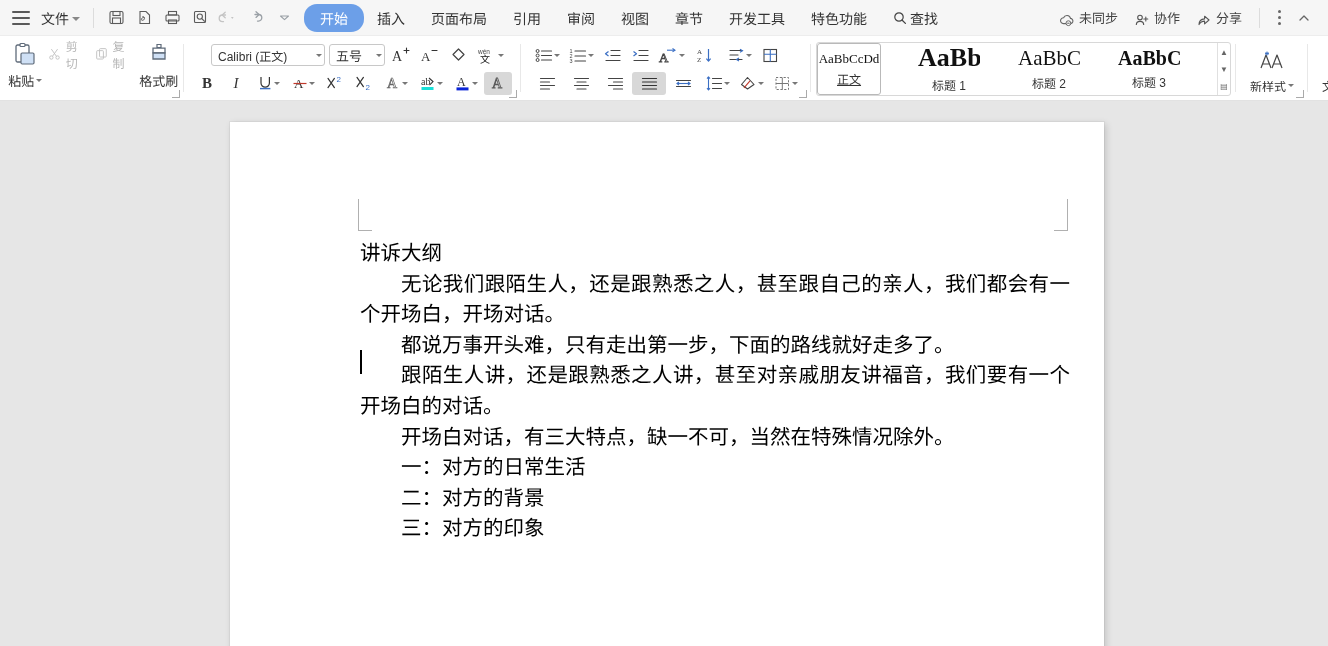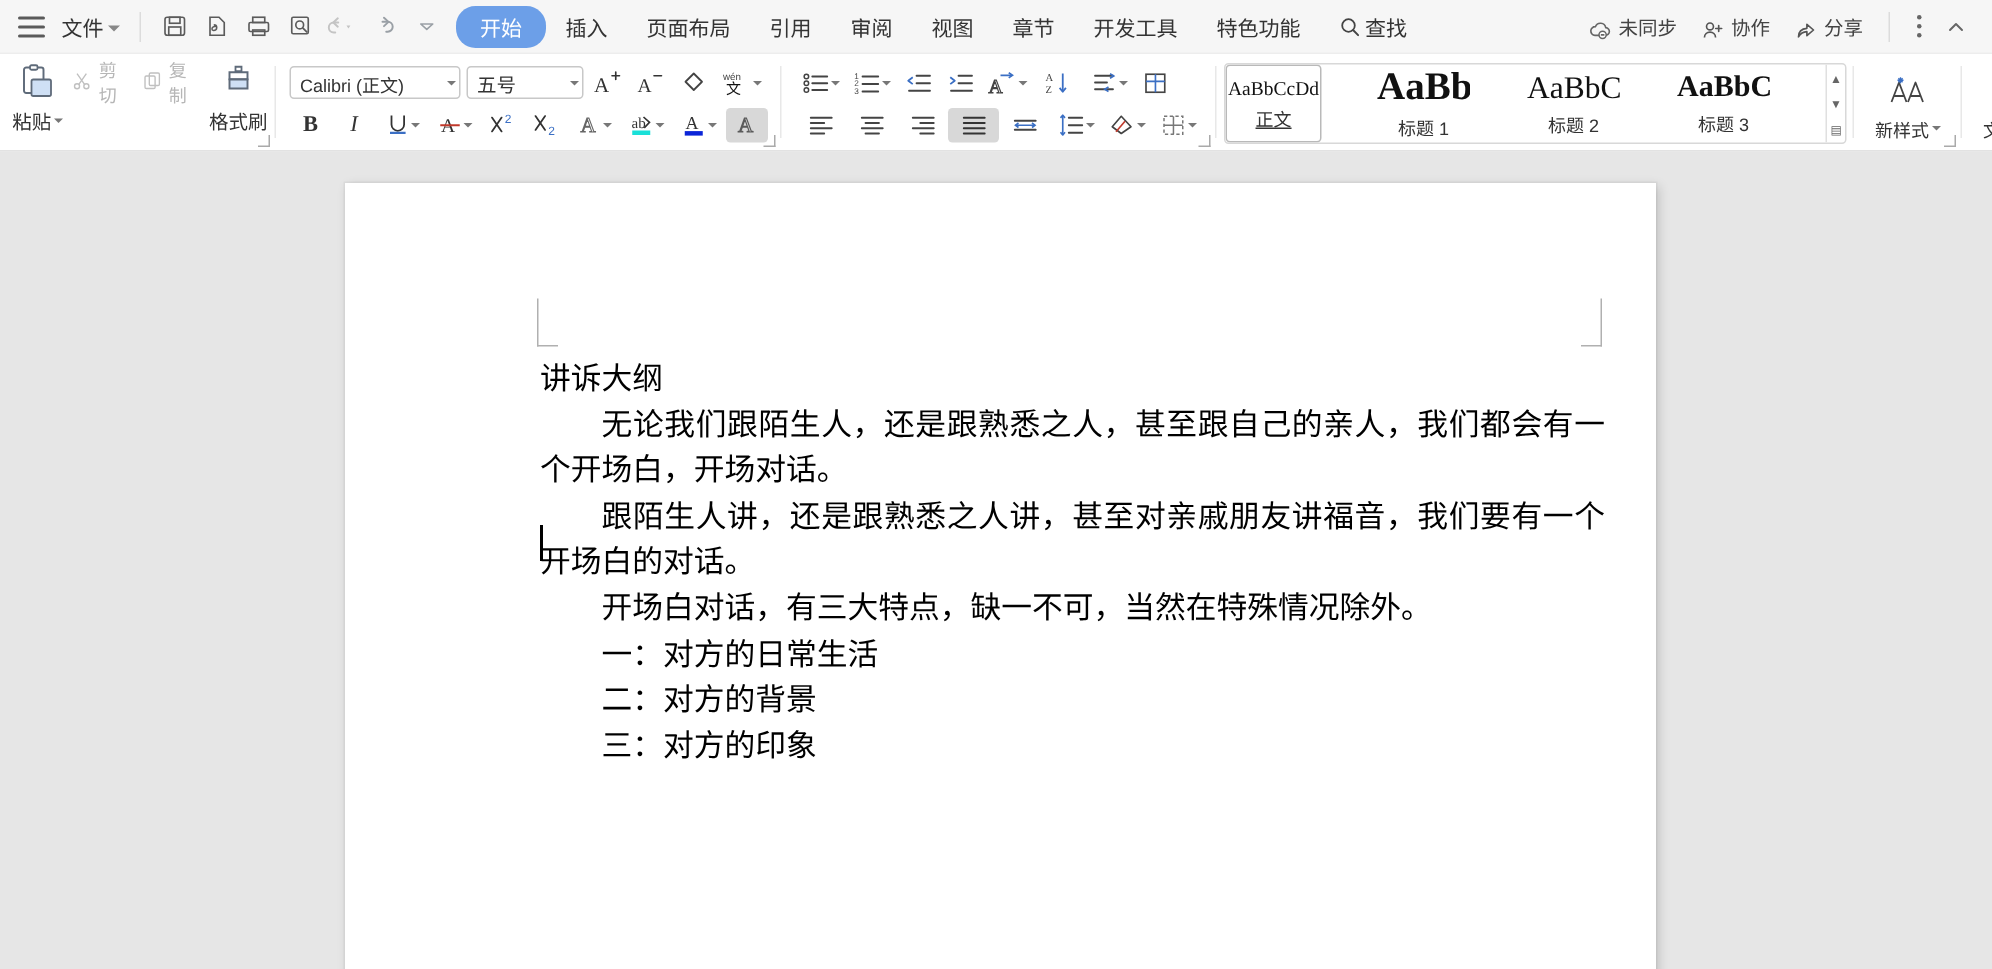--- a/index.html
+++ b/index.html
@@ -100,24 +100,24 @@
     display:flex; align-items:center; gap:4px; font-size:12px; color:#b6b6b6;
     padding: 3px 6px 3px 3px; cursor:default; border-radius:3px; height:20px;
   }
 
   
   .fgroup { display:flex; flex-direction:column; justify-content:center; gap:4px; padding:0 4px;}
   .frow { display:flex; align-items:center; gap:1px; height:24px; }
   .combo {
     display:flex; align-items:center; justify-content:space-between;
     border:1px solid #c8c8c8; border-radius:3px; height:22px; background:#fff;
-    font-size:12px; color:#333; padding: 0 2px 0 6px; box-sizing:border-box; cursor:pointer;
+    font-size:12px; color:#333; padding: 0 2px 0 6px; box-sizing:border-box; cursor:pointer;margin-left:18px;
   }
   .combo.fontname { width:114px; }
-  .combo.fontsize { width:78px; margin-left:3px; }
+  .combo.fontsize { width:56px; margin-left:3px; }
   .combo .cv { overflow:hidden; white-space:nowrap; }
   .combo .cvsize { font-size:13px; }
   .cbtn {
     min-width:24px; height:23px; display:flex; align-items:center; justify-content:center;
     border-radius:3px; cursor:pointer; font-size:13px; color:#333; padding: 0 2px;
   }
   .cbtn.sel { background:#d8d8d8; }
   .cbtn.wide { min-width:30px; }
   .cbtn b { font-family:"Liberation Serif", serif; font-size:15px; }
   .cbtn i.it { font-family:"Liberation Serif", serif; font-size:15px; font-style:italic; }
@@ -662,20 +662,21 @@
       <div class="mark tl"></div>
       <div class="mark tl2"></div>
       <div class="mark tr"></div>
       <div class="mark tr2"></div>
 
       <div class="caret-bar"></div>
 
       <div class="doctext">
         <p>讲诉大纲</p>
         <p class="ind">无论我们跟陌生人，还是跟熟悉之人，甚至跟自己的亲人，我们都会有一个开场白，开场对话。</p>
+        <p class="ind">都说万事开头难，只有走出第一步，下面的路线就好走多了。</p>
         <p class="ind">跟陌生人讲，还是跟熟悉之人讲，甚至对亲戚朋友讲福音，我们要有一个开场白的对话。</p>
         <p class="ind">开场白对话，有三大特点，缺一不可，当然在特殊情况除外。</p>
         <p class="ind">一：对方的日常生活</p>
         <p class="ind">二：对方的背景</p>
         <p class="ind">三：对方的印象</p>
       </div>
     </div>
   </div>
 
 </div>

